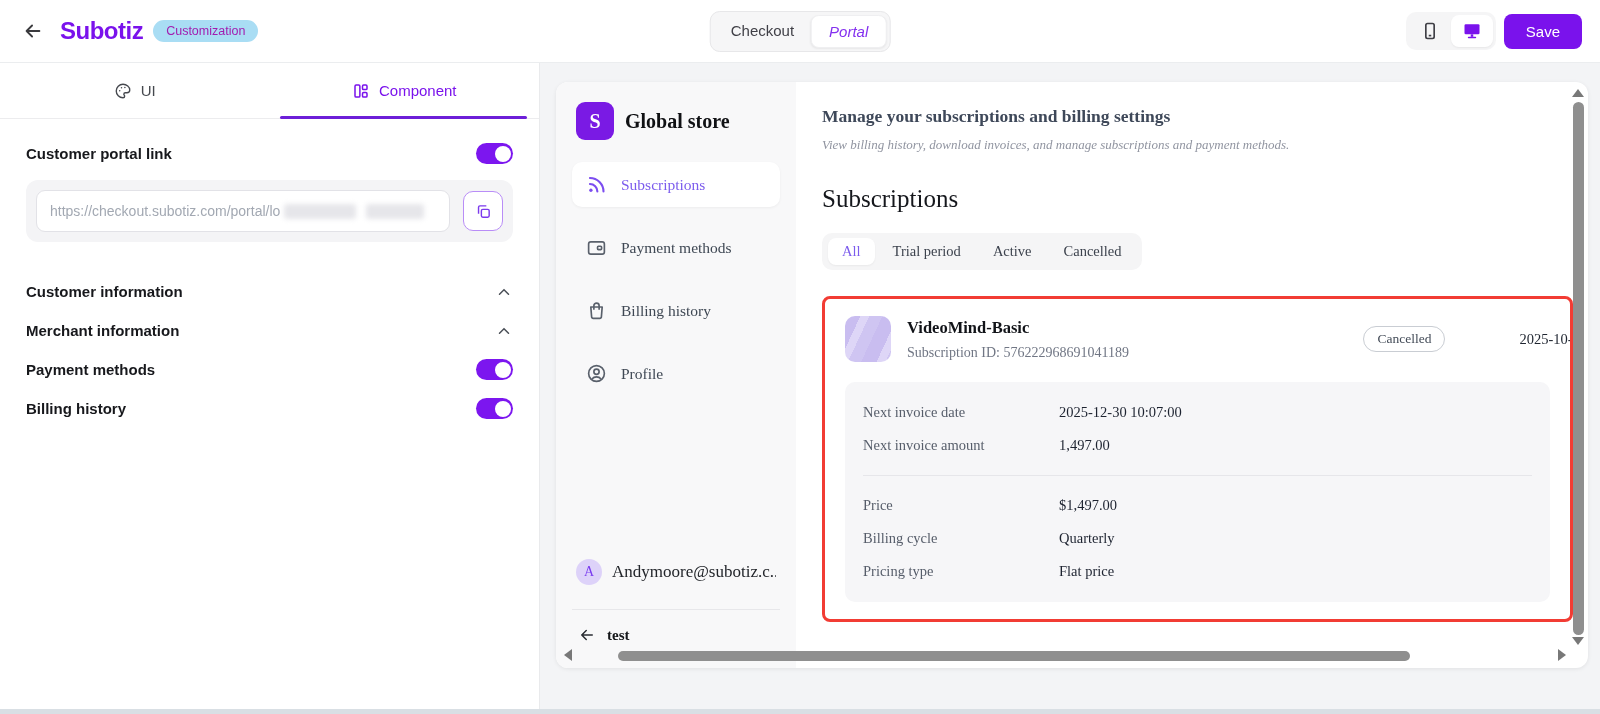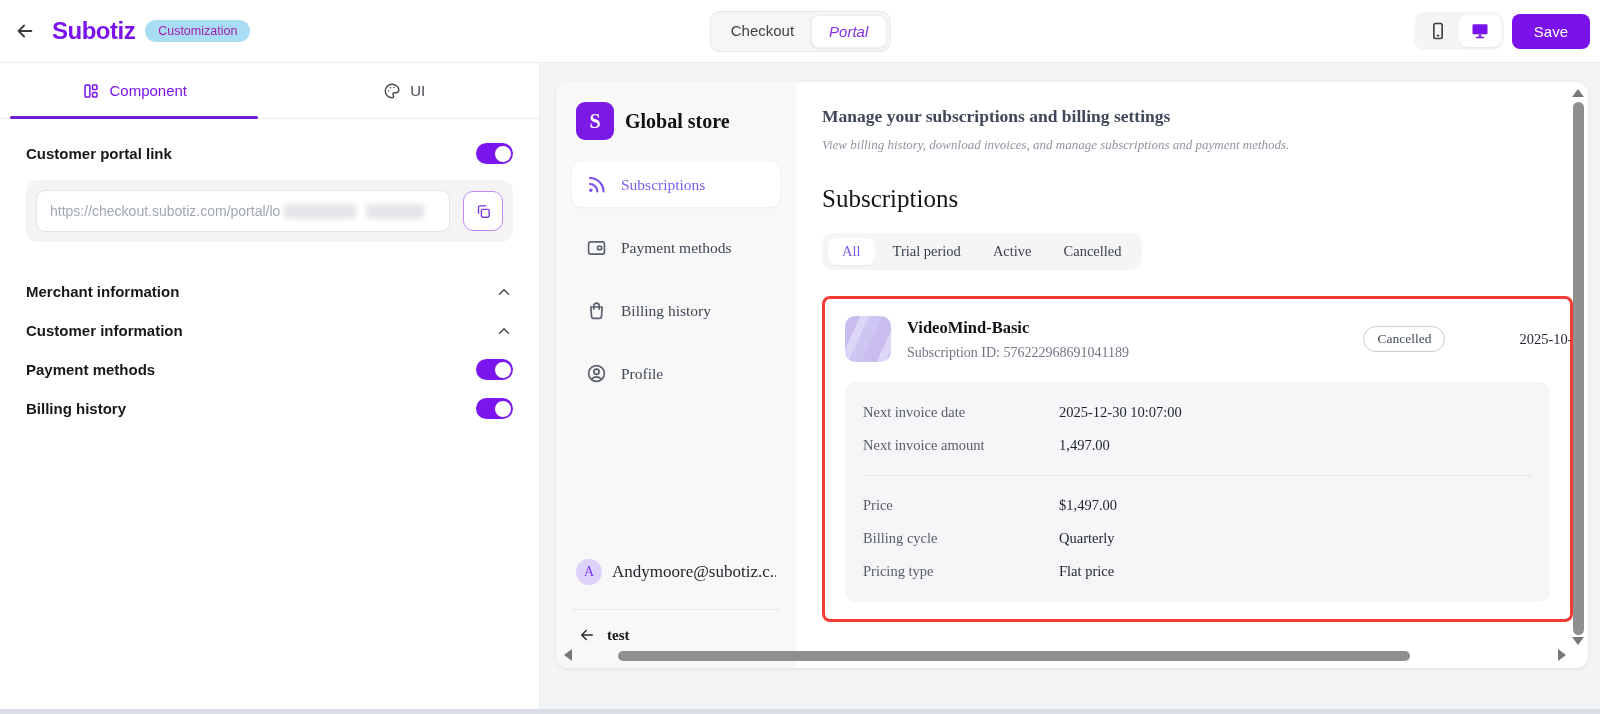--- a/index.html
+++ b/index.html
@@ -1,21 +1,21 @@
 <!DOCTYPE html>
 <html><head>
 <meta charset="utf-8">
 <style>
   * { margin:0; padding:0; box-sizing:border-box; }
   html,body { width:1600px; height:714px; overflow:hidden; background:#fff;
     font-family:"Liberation Sans", sans-serif; }
 
   
   .app-header { position:absolute; top:0; left:0; right:0; height:63px; background:#fff;
-    border-bottom:1px solid #ebedef; display:flex; align-items:center; padding:0 10px; z-index:30; }
+    border-bottom:1px solid #ebedef; display:flex; align-items:center; padding:0 18px; z-index:30; }
   .back-btn { width:30px; height:30px; display:flex; align-items:center; justify-content:center;
     cursor:pointer; margin-right:12px; }
   .logo { font-size:24px; font-weight:800; color:#7a12ec; letter-spacing:-0.5px; }
   .cust-badge { margin-left:10px; background:#a9ddf4; color:#a21caf; font-size:12.5px;
     padding:4px 13px; border-radius:999px;text-align:right; }
   .mode-switch { position:absolute; left:50%; transform:translateX(-50%); display:flex;
     background:#f6f6f7; border:1px solid #e7e7e9; border-radius:10px; padding:3px; }
   .mode-tab { padding:7px 17px; font-size:15px; color:#3f3f46; border-radius:8px; cursor:pointer; }
   .mode-tab.active { background:#fff; color:#8430ef; border:1px solid #efeff1;
     box-shadow:0 1px 2px rgba(0,0,0,.06);font-style:italic; }
@@ -155,37 +155,37 @@
             <rect x="7" y="19" width="10" height="1.8" rx="0.9"></rect>
           </svg>
       </div>
     </div>
     <button class="save-btn">Save</button>
   </div>
 </div>
 
 <div class="editor">
   <div class="etabs">
-    <div class="etab active">
-      <svg width="18" height="18" viewBox="0 0 24 24" fill="none" stroke="currentColor" stroke-width="2">
-          <rect x="4" y="4" width="6.5" height="16" rx="1.5"></rect>
-          <rect x="14" y="4" width="6" height="6" rx="1.5"></rect>
-          <rect x="14" y="14" width="6" height="6" rx="1.5"></rect>
-        </svg>
-      <span>Component</span>
-    </div>
     <div class="etab">
       <svg width="18" height="18" viewBox="0 0 24 24" fill="none" stroke="currentColor" stroke-width="1.8">
           <path d="M12 3a9 9 0 1 0 0 18c1.4 0 2.2-.9 2.2-2 0-.6-.25-1-.55-1.4-.3-.4-.55-.8-.55-1.3 0-1.1.9-2 2-2h2.2c2 0 3.7-1.7 3.7-3.7C21 6.4 16.9 3 12 3z"></path>
           <circle cx="7.6" cy="11.5" r="1" fill="currentColor" stroke="none"></circle>
           <circle cx="10" cy="7.8" r="1" fill="currentColor" stroke="none"></circle>
           <circle cx="14.5" cy="7.3" r="1" fill="currentColor" stroke="none"></circle>
         </svg>
       <span>UI</span>
     </div>
+    <div class="etab active">
+      <svg width="18" height="18" viewBox="0 0 24 24" fill="none" stroke="currentColor" stroke-width="2">
+          <rect x="4" y="4" width="6.5" height="16" rx="1.5"></rect>
+          <rect x="14" y="4" width="6" height="6" rx="1.5"></rect>
+          <rect x="14" y="14" width="6" height="6" rx="1.5"></rect>
+        </svg>
+      <span>Component</span>
+    </div>
   </div>
 
   <div class="editor-body">
     <div class="row-between portal-label-row">
       <div class="field-label">Customer portal link</div>
       <div class="switch"></div>
     </div>
 
     <div class="url-box">
       <div class="url-input">
@@ -196,27 +196,27 @@
       <div class="copy-btn">
         <svg width="17" height="17" viewBox="0 0 24 24" fill="none" stroke="#7c3aed" stroke-width="2">
             <rect x="9" y="9" width="11" height="11" rx="2"></rect>
             <path d="M5 15V6a2 2 0 0 1 2-2h9"></path>
           </svg>
       </div>
     </div>
 
     <div class="section-rows">
       <div class="setting-row">
-        <div class="field-label">Merchant information</div>
+        <div class="field-label">Customer information</div>
         <svg class="chev" viewBox="0 0 24 24" fill="none" stroke="#4a4f57" stroke-width="2" stroke-linecap="round">
             <path d="M6 15l6-6 6 6"></path>
           </svg>
       </div>
       <div class="setting-row">
-        <div class="field-label">Customer information</div>
+        <div class="field-label">Merchant information</div>
         <svg class="chev" viewBox="0 0 24 24" fill="none" stroke="#4a4f57" stroke-width="2" stroke-linecap="round">
             <path d="M6 15l6-6 6 6"></path>
           </svg>
       </div>
       <div class="setting-row">
         <div class="field-label">Payment methods</div>
         <div class="switch"></div>
       </div>
       <div class="setting-row">
         <div class="field-label">Billing history</div>

